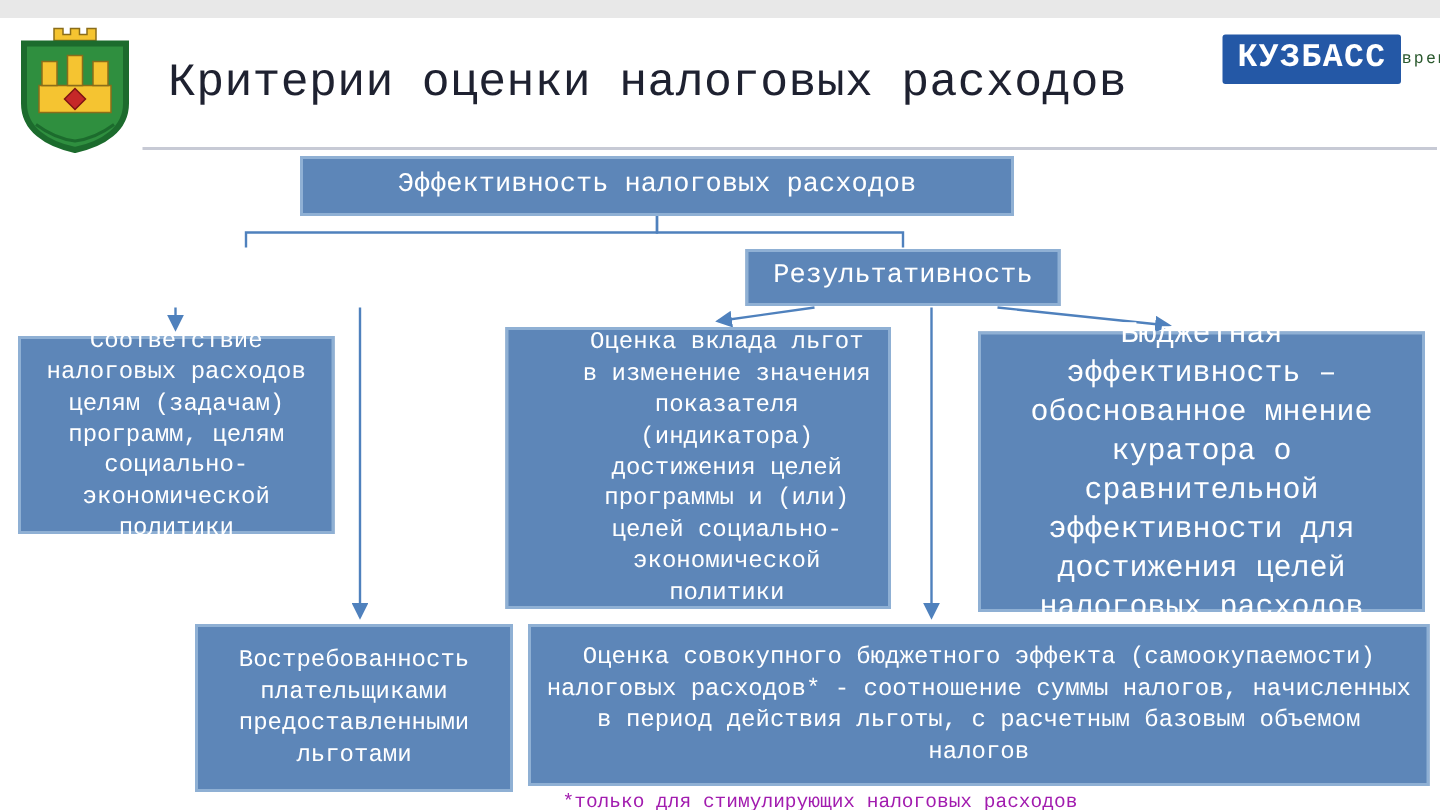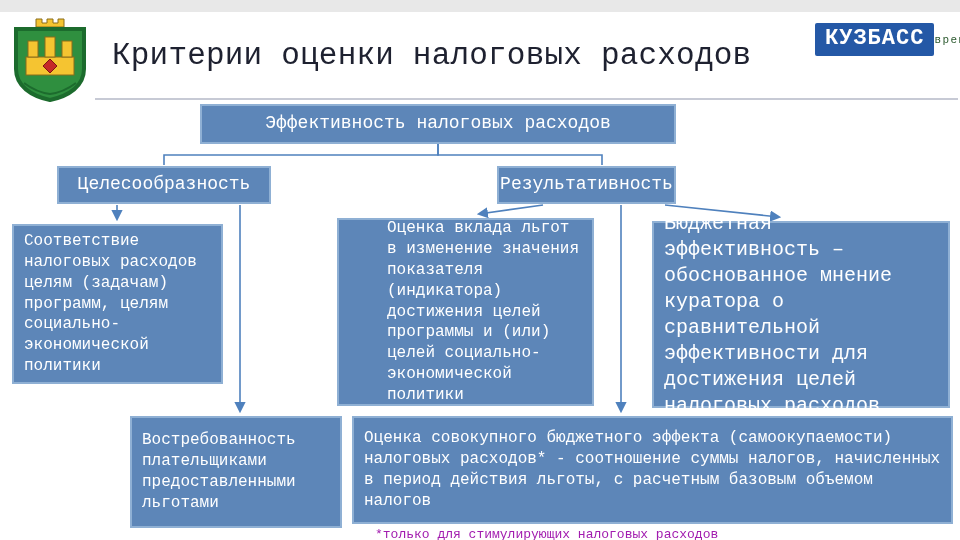--- a/index.html
+++ b/index.html
@@ -27,26 +27,26 @@
     font-size:22px;letter-spacing:1px;padding:3px 10px 5px;
     width:118px;text-align:center;border-radius:2px;
   }
   .logo-tagline{
     font-size:11px;color:#2c5a2f;letter-spacing:1.5px;margin-top:2px;
     white-space:nowrap;
   }
   .box{
     position:absolute;background:#5d86b8;border:2px solid #8fb0d4;
     color:#ffffff;display:flex;align-items:center;justify-content:center;
-    text-align:left;padding:5px 10px;box-sizing:border-box;line-height:1.3;
+    text-align:center;padding:5px 10px;box-sizing:border-box;line-height:1.3;
   }
   .b-root{left:200px;top:92px;width:476px;height:40px;font-size:18px;}
   .b-left{left:57px;top:154px;width:214px;height:38px;font-size:18px;}
-  .b-right{left:497px;top:154px;width:179px;height:38px;font-size:18px;}
-  .b-compliance{left:12px;top:212px;width:211px;height:160px;font-size:16px;}
+  .b-right{left:497px;top:154px;width:210px;height:38px;font-size:18px;}
+  .b-compliance{left:12px;top:212px;width:211px;height:132px;font-size:16px;}
   .b-contribution{left:337px;top:206px;width:257px;height:188px;font-size:16px;padding-left:48px;}
   .b-budget{left:652px;top:209px;width:298px;height:187px;font-size:20px;}
   .b-demand{left:130px;top:404px;width:212px;height:112px;font-size:16px;}
   .b-aggregate{left:352px;top:404px;width:601px;height:108px;font-size:16px;}
   .footnote{
     position:absolute;left:375px;top:515px;font-size:13px;color:#a21caf;
   }
   .connectors{position:absolute;left:0;top:0;width:960px;height:540px;pointer-events:none;}
 </style>
 </head>
@@ -88,21 +88,20 @@
     <path d="M438,132 V143 H164 V153" fill="none" stroke="#4f81bd" stroke-width="1.6"></path>
     <path d="M438,132 V143 H602 V153" fill="none" stroke="#4f81bd" stroke-width="1.6"></path>
     <line x1="117" y1="193" x2="117" y2="207" stroke="#4f81bd" stroke-width="1.6" marker-end="url(#arrow)"></line>
     <line x1="240" y1="193" x2="240" y2="399" stroke="#4f81bd" stroke-width="1.6" marker-end="url(#arrow)"></line>
     <line x1="543" y1="193" x2="479" y2="202" stroke="#4f81bd" stroke-width="1.6" marker-end="url(#arrow)"></line>
     <line x1="665" y1="193" x2="779" y2="205" stroke="#4f81bd" stroke-width="1.6" marker-end="url(#arrow)"></line>
     <line x1="621" y1="193" x2="621" y2="399" stroke="#4f81bd" stroke-width="1.6" marker-end="url(#arrow)"></line>
   </svg>
 
   <div class="box b-root">Эффективность налоговых расходов</div>
-  <div class="box b-left">Целесообразность</div>
   <div class="box b-right">Результативность</div>
   <div class="box b-compliance">Соответствие налоговых расходов целям (задачам) программ, целям социально-экономической политики</div>
   <div class="box b-contribution">Оценка вклада льгот в изменение значения показателя (индикатора) достижения целей программы и (или) целей социально-экономической политики</div>
   <div class="box b-budget">Бюджетная эффективность – обоснованное мнение куратора о сравнительной эффективности для достижения целей налоговых расходов</div>
   <div class="box b-aggregate">Оценка совокупного бюджетного эффекта (самоокупаемости) налоговых расходов* - соотношение суммы налогов, начисленных в период действия льготы, с расчетным базовым объемом налогов</div>
   <div class="box b-demand">Востребованность плательщиками предоставленными льготами</div>
 
   <div class="footnote">*только для стимулирующих  налоговых расходов</div>
 
 </div>

